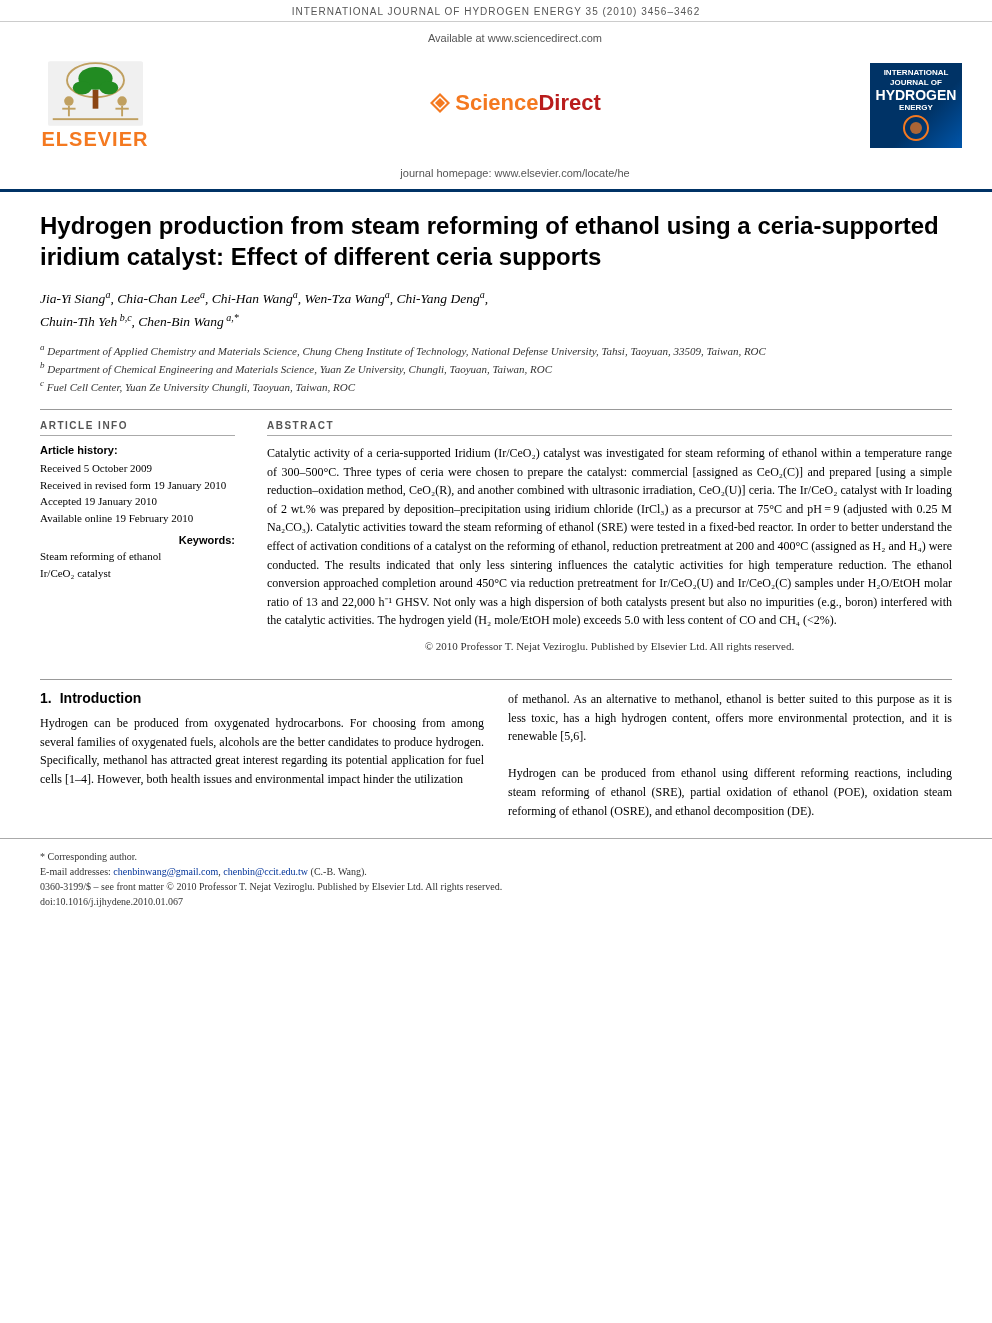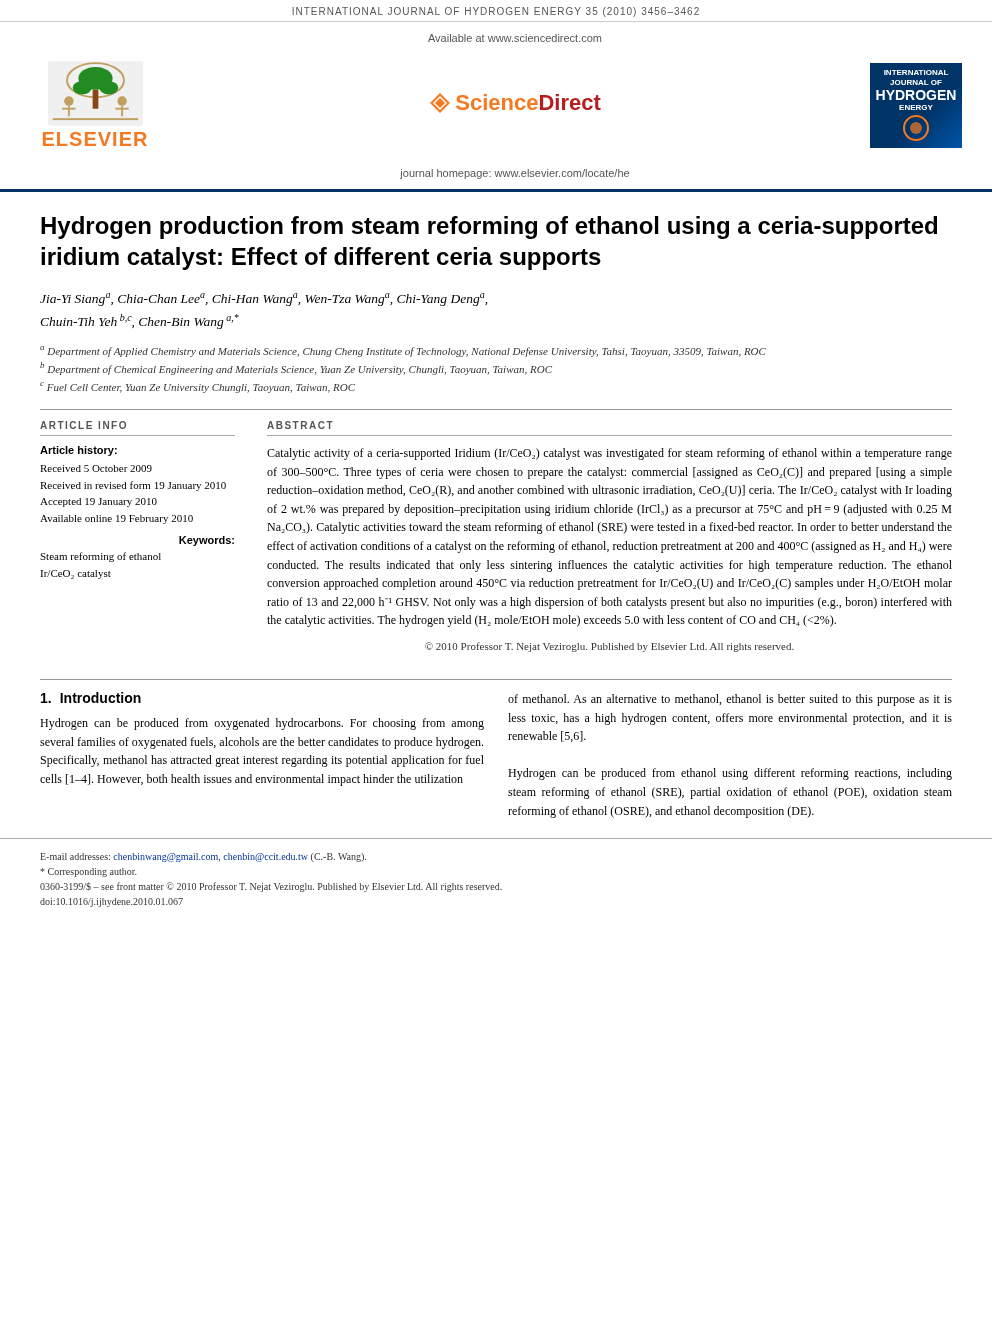--- a/index.html
+++ b/index.html
@@ -401,25 +401,25 @@
           <br>
           <p>Hydrogen can be produced from ethanol using different reforming reactions, including steam reforming of ethanol (SRE), partial oxidation of ethanol (POE), oxidation steam reforming of ethanol (OSRE), and ethanol decomposition (DE).</p>
         </div>
       </div>
     </div>
 
   </div>
 
   <div class="footer">
     <div class="footnote">
+      <span>* Corresponding author.</span>
+    </div>
+    <div class="footnote">
       <span>E-mail addresses:</span>
       <a href="#" class="email-link">chenbinwang@gmail.com</a>,
       <a href="#" class="email-link">chenbin@ccit.edu.tw</a>
       <span>(C.-B. Wang).</span>
     </div>
-    <div class="footnote">
-      <span>* Corresponding author.</span>
-    </div>
     <div class="footnote">0360-3199/$ – see front matter © 2010 Professor T. Nejat Veziroglu. Published by Elsevier Ltd. All rights reserved.</div>
     <div class="footnote">doi:10.1016/j.ijhydene.2010.01.067</div>
   </div>
 
 </div>
 
 </body></html>

